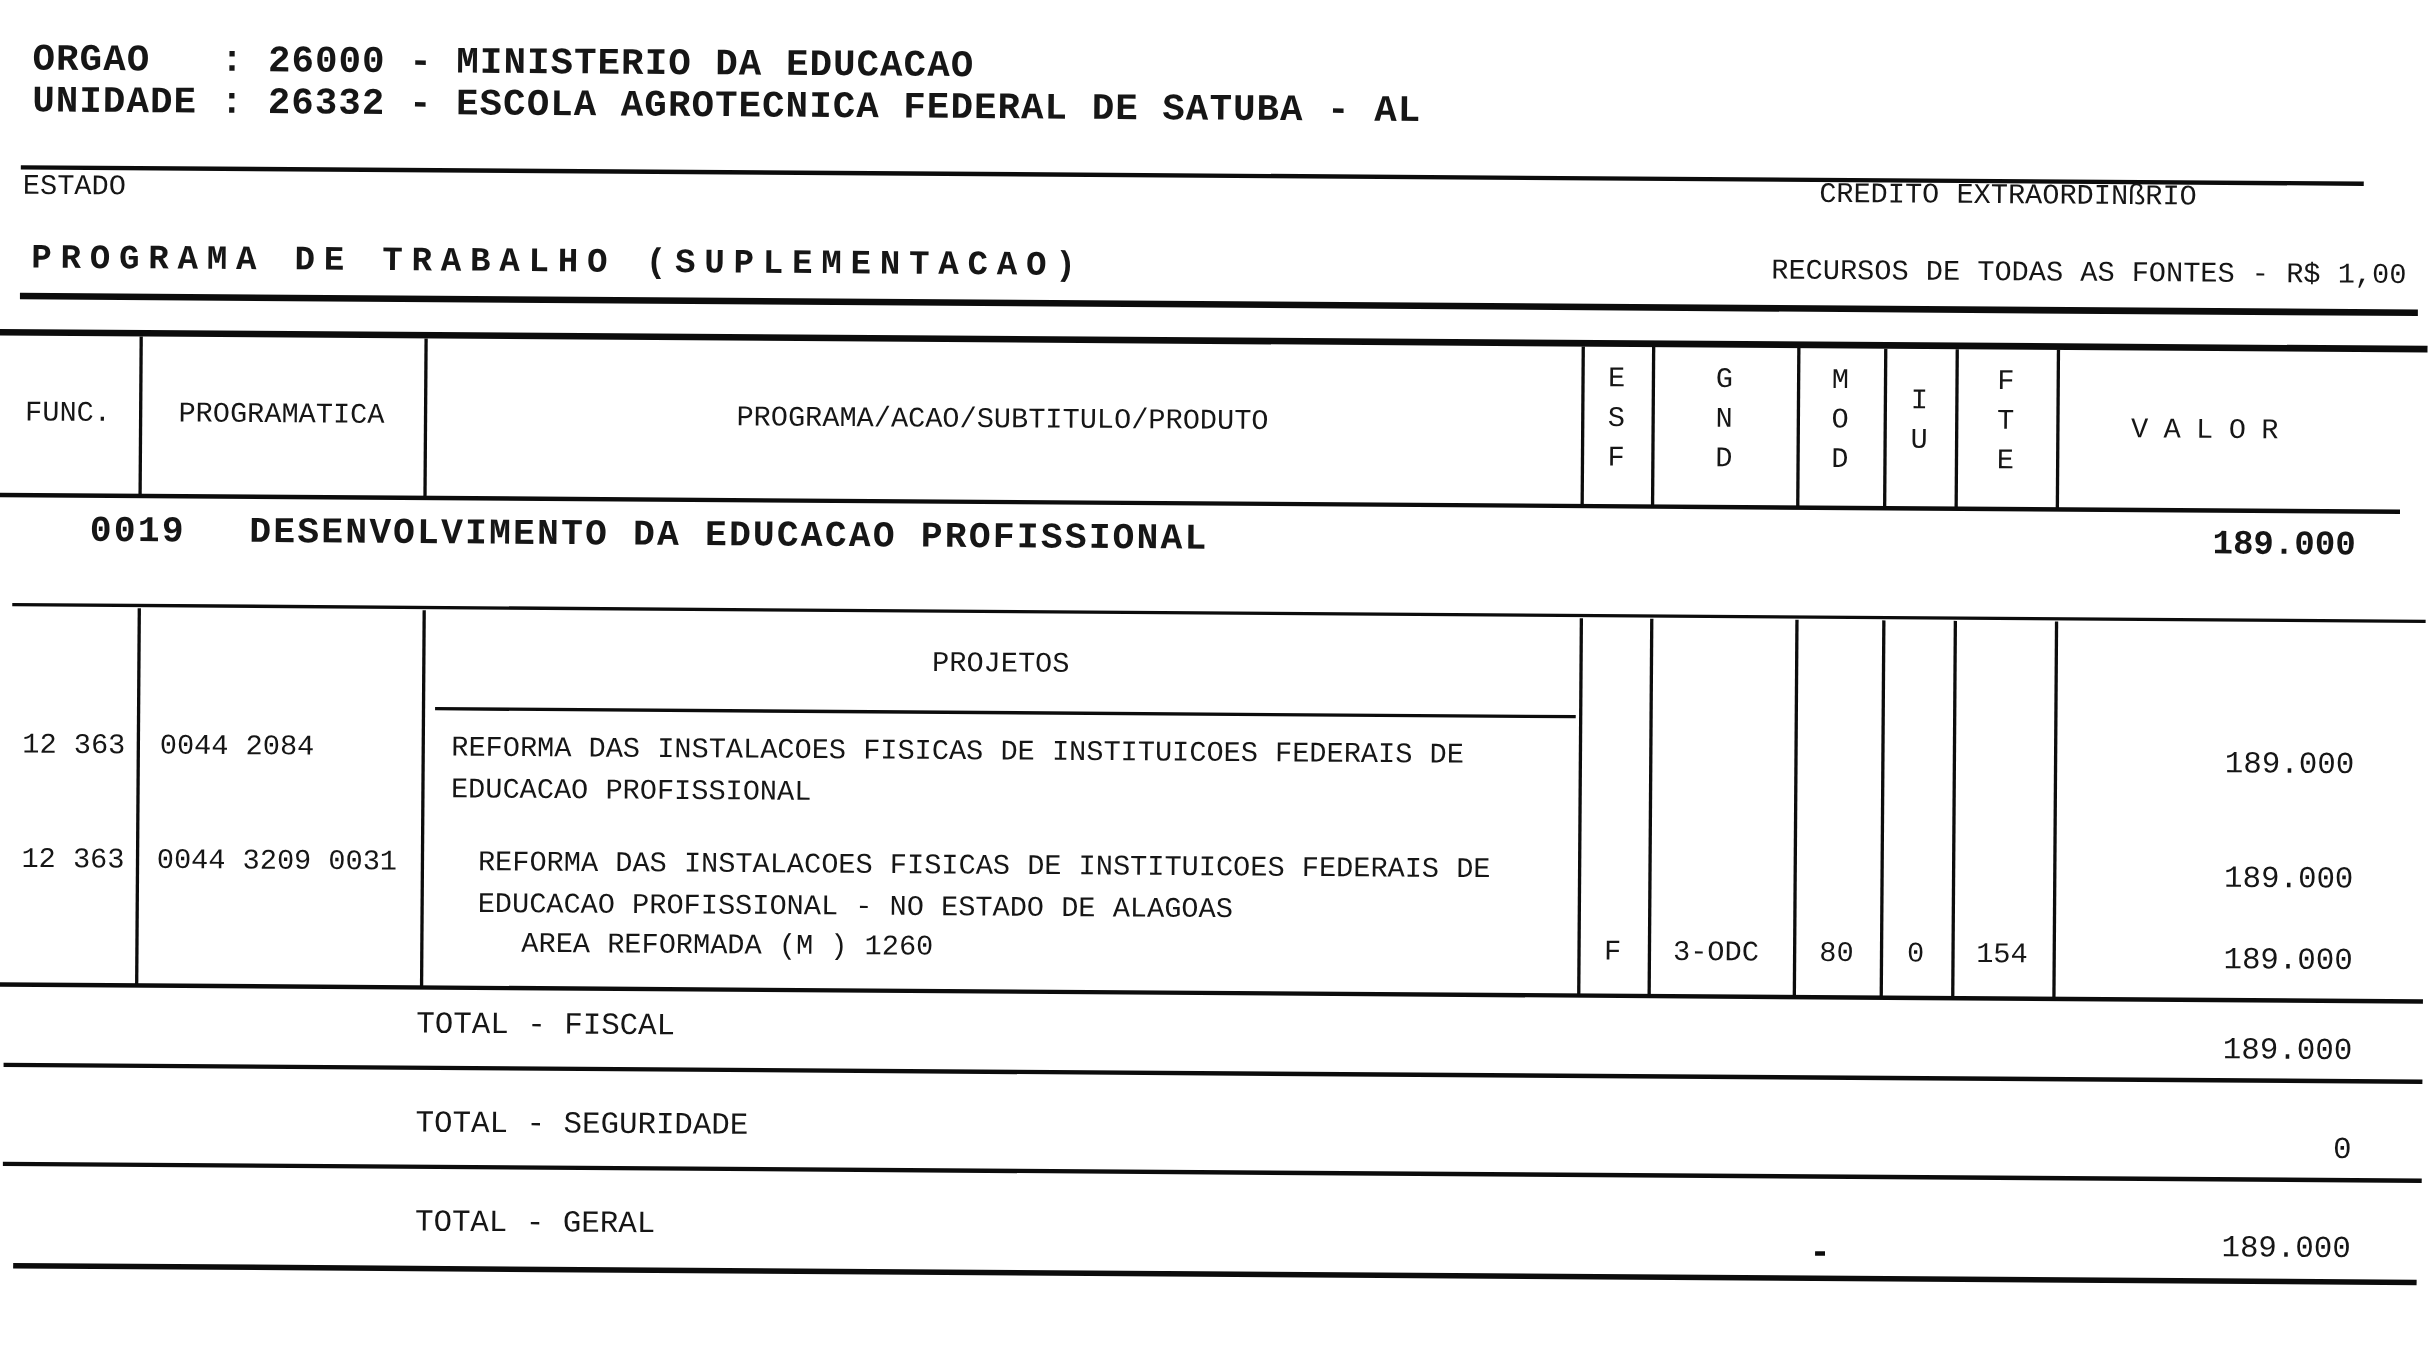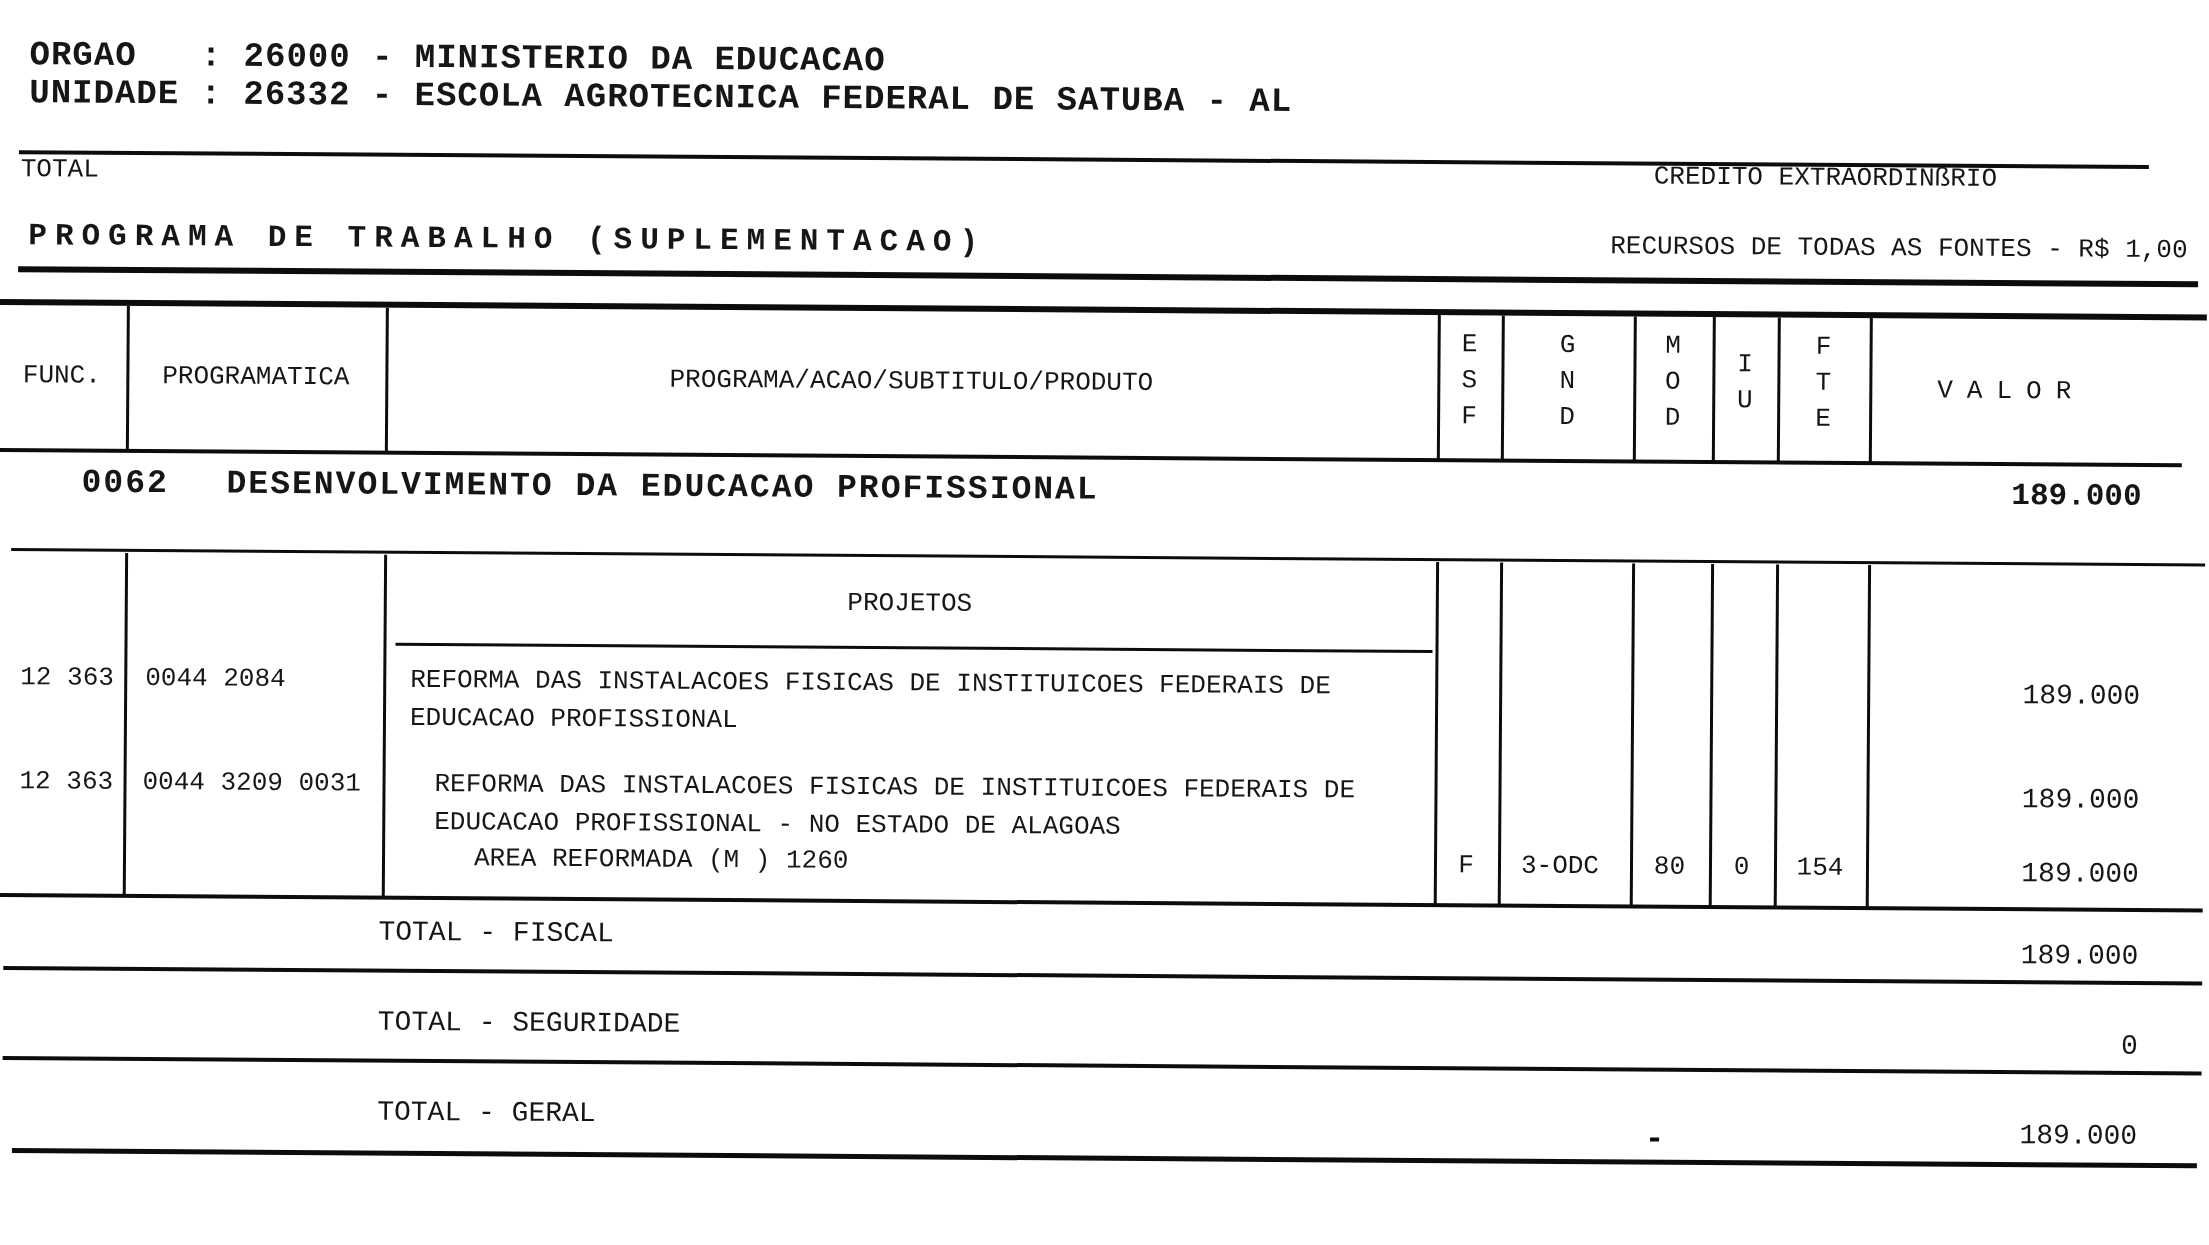--- a/index.html
+++ b/index.html
@@ -29,21 +29,21 @@
 </head>
 <body>
 
 <div class="page">
 
   <div class="t f-head" style="left:30px; top:36px">ORGAO   : 26000 - MINISTERIO DA EDUCACAO</div>
   <div class="t f-head" style="left:30px; top:74px">UNIDADE : 26332 - ESCOLA AGROTECNICA FEDERAL DE SATUBA - AL</div>
 
   <div class="hline" style="left:20px; top:150px; width:2130px; height:4px"></div>
 
-  <div class="t f-sub" style="left:22px;   top:154px">TOTAL</div>
+  <div class="t f-sub" style="left:22px;   top:154px">ESTADO</div>
   <div class="t f-sub" style="left:1655px; top:150px">CREDITO EXTRAORDINßRIO</div>
 
   <div class="t f-title" style="left:30px;  top:218px">PROGRAMA DE TRABALHO (SUPLEMENTACAO)</div>
   <div class="t f-sub" style="left:1612px;top:220px">RECURSOS DE TODAS AS FONTES - R$ 1,00</div>
 
   <div class="hline" style="left:20px; top:266px; width:2180px; height:6px"></div>
   <div class="hline" style="left:0px;  top:299px; width:2209px; height:6px"></div>
 
   <div class="vline" style="left:129px;  top:305px; height:146px"></div>
   <div class="vline" style="left:388px;  top:305px; height:146px"></div>
@@ -68,21 +68,21 @@
 D</div>
   <div class="t f-body stack" style="left:1715px; top:334px; width:65px">I
 U</div>
   <div class="t f-body stack" style="left:1780px; top:316px; width:92px">F
 T
 E</div>
   <div class="t f-body valor-head" style="left:1940px; top:362px">VALOR</div>
 
   <div class="hline" style="left:0px; top:448px; width:2185px; height:4px"></div>
 
-  <div class="t f-prog" style="left:85px;  top:464px">0062</div>
+  <div class="t f-prog" style="left:85px;  top:464px">0019</div>
   <div class="t f-prog" style="left:230px; top:464px">DESENVOLVIMENTO DA EDUCACAO PROFISSIONAL</div>
   <div class="t f-valb val" style="top:464px">189.000</div>
 
   <div class="hline" style="left:15px; top:548px; width:2194px; height:3px"></div>
 
   <div class="vline" style="left:129px;  top:552px; height:344px"></div>
   <div class="vline" style="left:388px;  top:552px; height:344px"></div>
   <div class="vline" style="left:1440px; top:552px; height:344px"></div>
   <div class="vline" style="left:1504px; top:552px; height:344px"></div>
   <div class="vline" style="left:1636px; top:552px; height:344px"></div>

